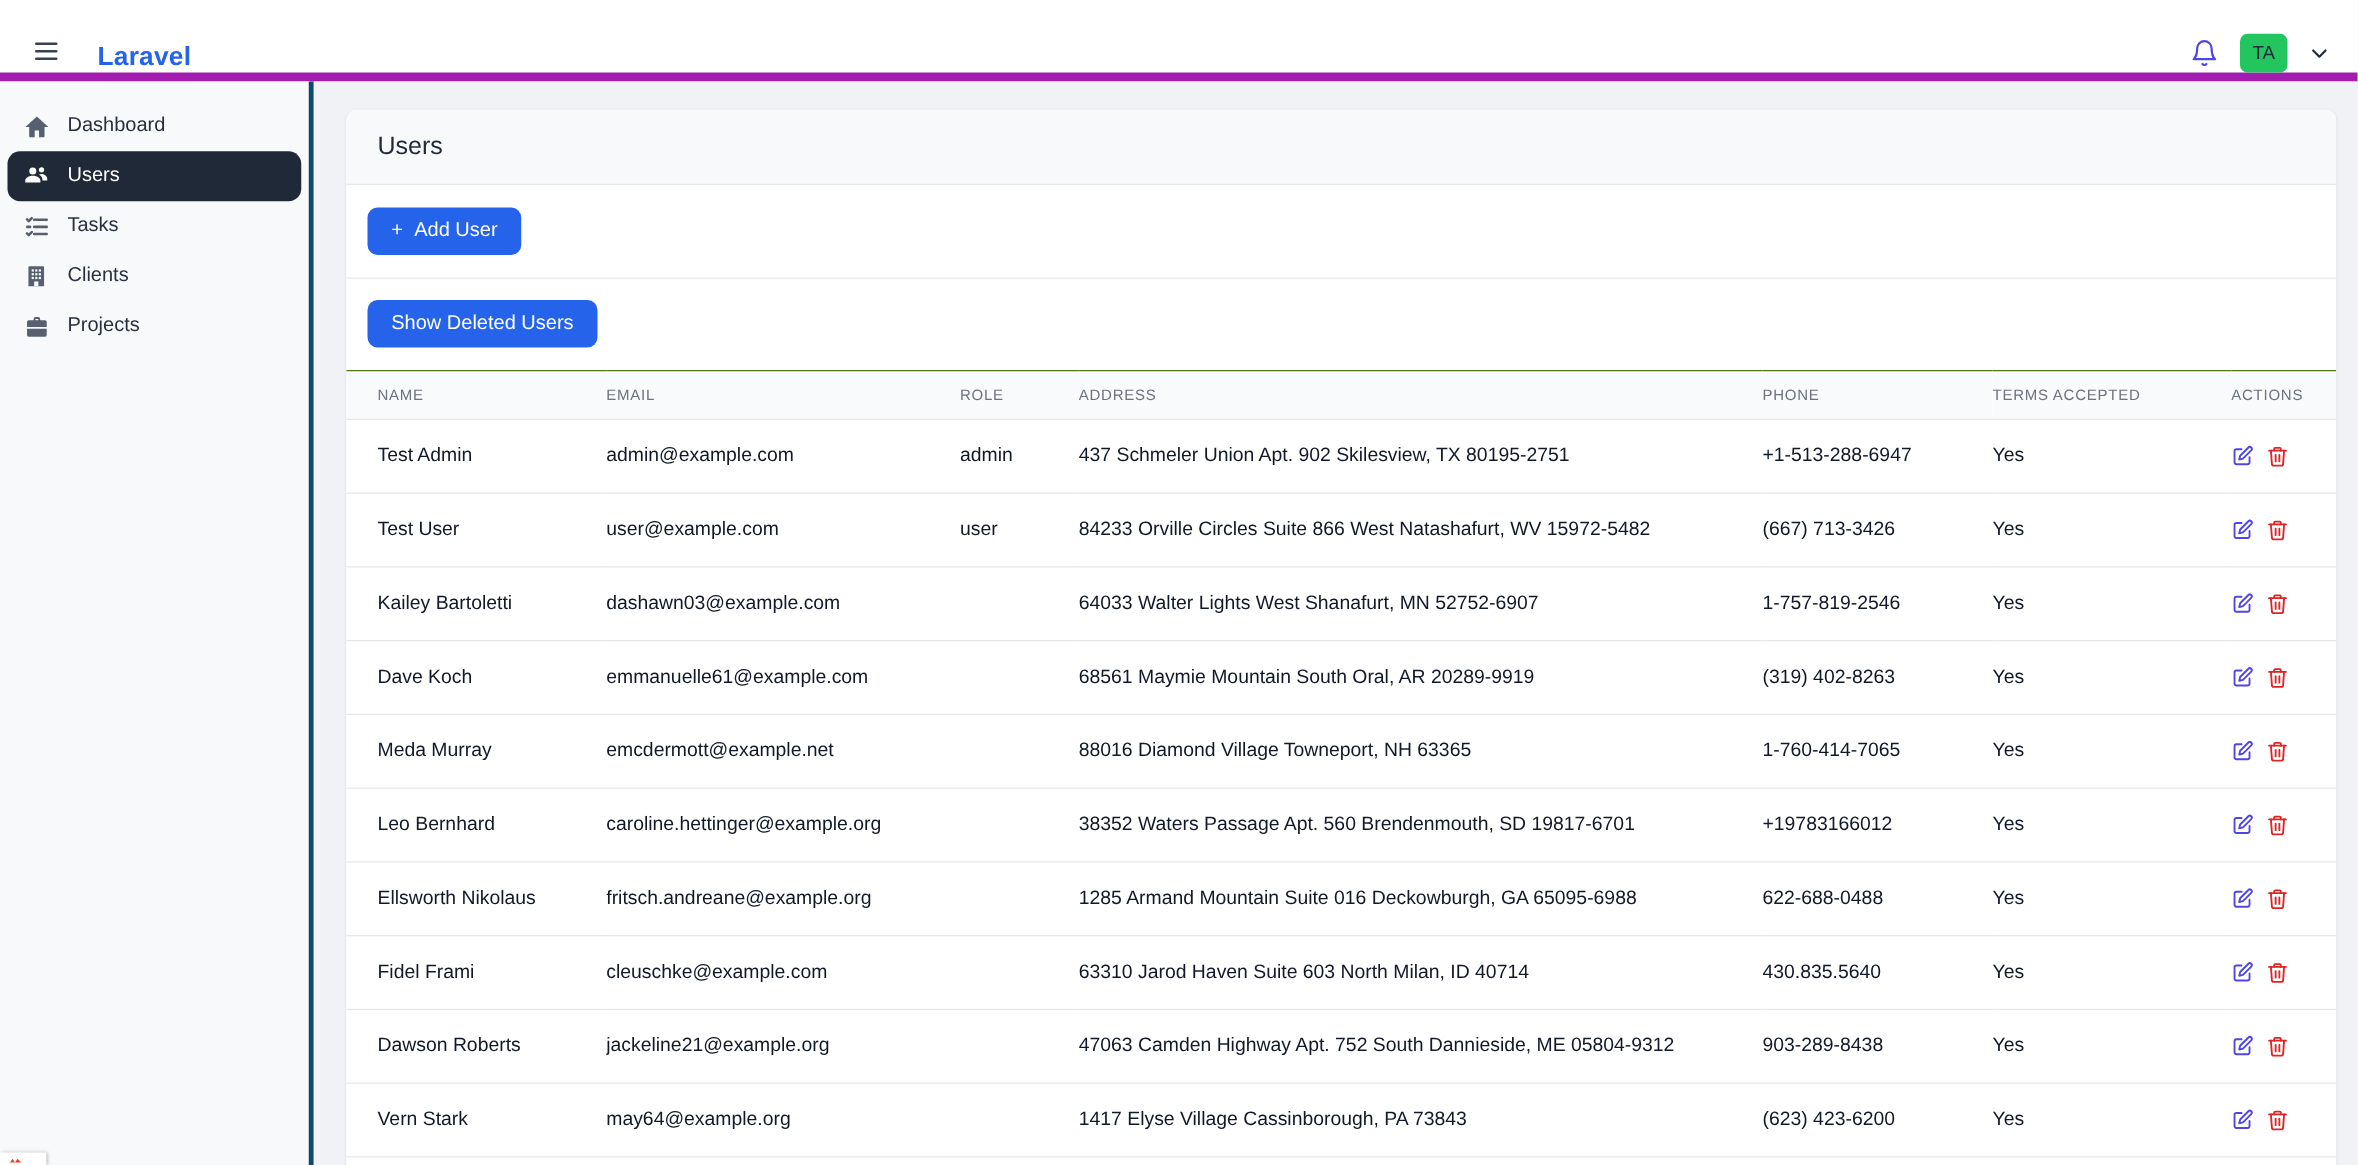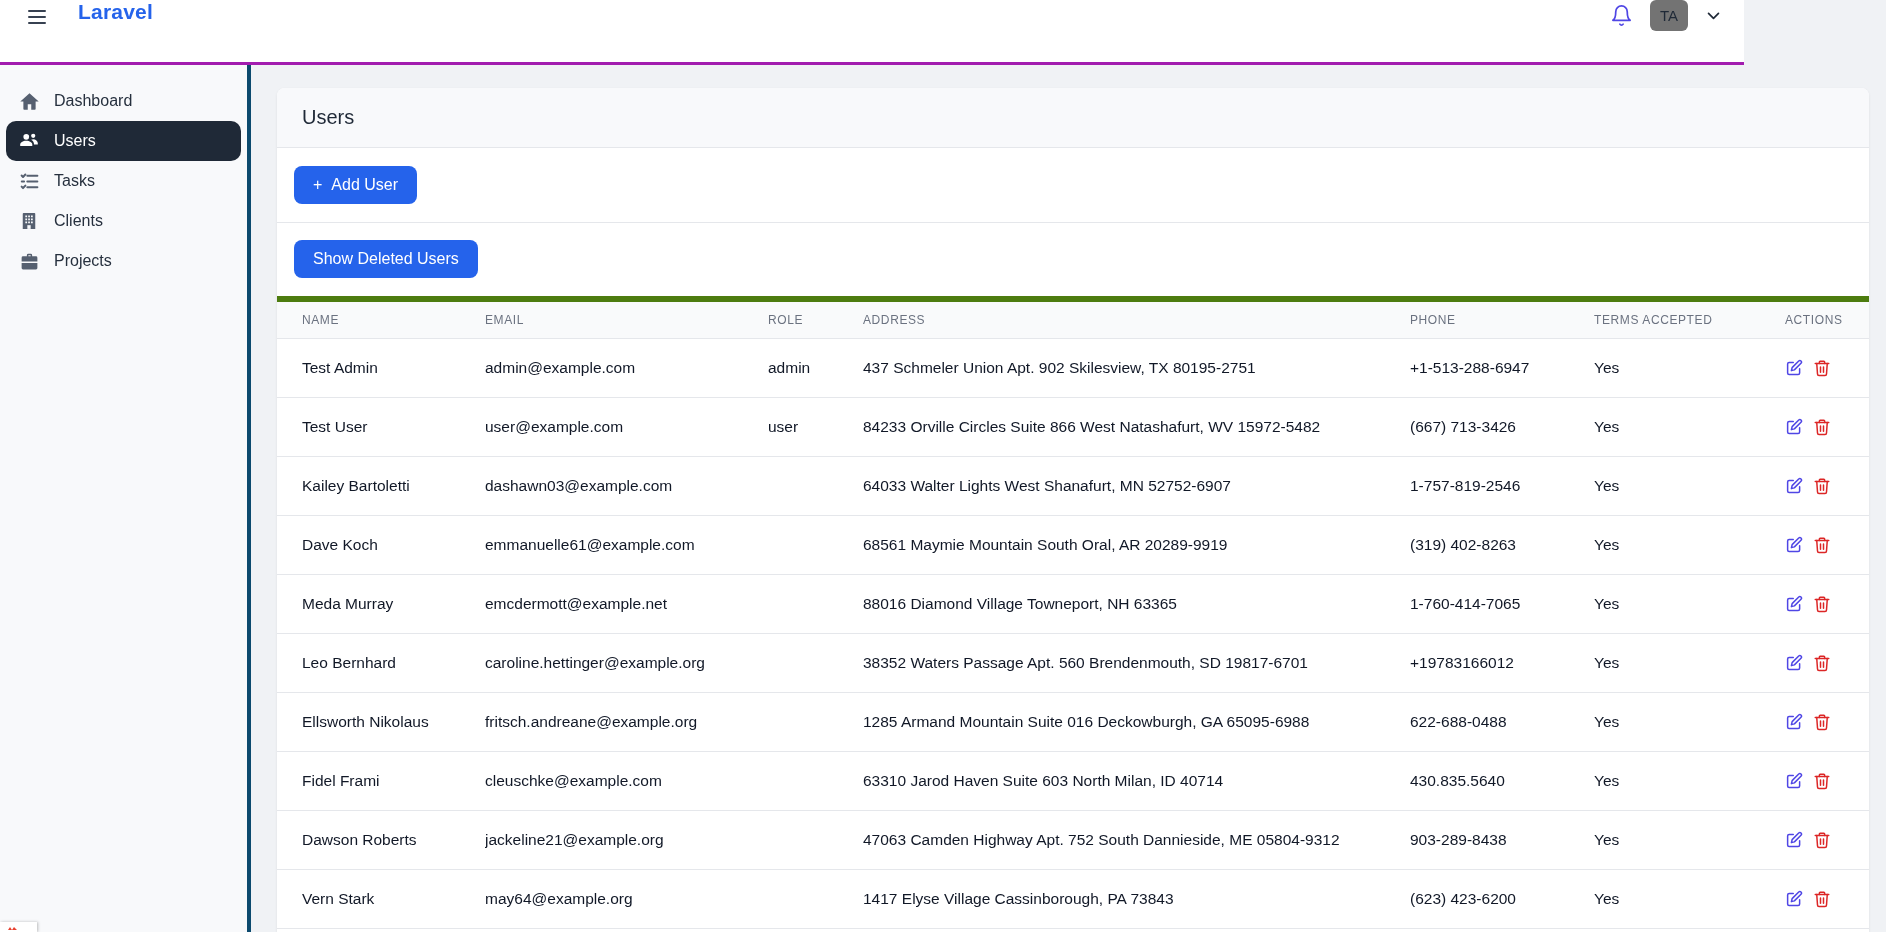--- a/index.html
+++ b/index.html
@@ -1,32 +1,32 @@
 <!DOCTYPE html>
 <html><head>
 <meta charset="utf-8">
 <style>
   * { margin:0; padding:0; box-sizing:border-box; }
   html,body { width:1886px; height:932px; overflow:hidden; background:#f0f2f5;
               font-family:"Liberation Sans", sans-serif; }
 
   
-  .topbar { position:absolute; top:0; left:0; width:1744px; height:65px;
-            background:#ffffff; border-bottom:3px solid #a21caf;
-            display:flex; align-items:flex-start; z-index:5; }
+  .topbar { position:absolute; top:0; left:0; width:1886px; height:65px;
+            background:#ffffff; border-bottom:7px solid #a21caf;
+            display:flex; align-items:flex-end; z-index:5; }
   .hamburger { margin-left:20px; width:34px; height:34px; display:flex;
                align-items:center; justify-content:center; cursor:pointer;
                background:none; border:none; }
   .brand { margin-left:24px; font-size:21px; font-weight:700; color:#2563eb;
            text-decoration:none; letter-spacing:.2px; }
   .topbar-right { margin-left:auto; margin-right:22px; display:flex;
                   align-items:center; gap:17px; }
   .icon-btn { background:none; border:none; cursor:pointer; display:flex;
               align-items:center; }
-  .avatar-chip { width:38px; height:31px; background:#737373; border-radius:6px;
+  .avatar-chip { width:38px; height:31px; background:#22c55e; border-radius:6px;
                  display:flex; align-items:center; justify-content:center;
                  font-size:15px; color:#1f2937; border:none; cursor:pointer; }
 
   
   .sidebar { position:absolute; top:65px; left:0; bottom:0; width:251px;
              background:#f8f9fb; border-right:4px solid #0c4a6e; padding-top:16px; }
   .nav-item { height:40px; margin:0 6px; border-radius:10px; display:flex;
               align-items:center; padding-left:12px; gap:14px; cursor:pointer;
               color:#26303e; font-size:16px; }
   .nav-item .nav-ico { width:22px; height:22px; display:flex; align-items:center;
@@ -48,21 +48,21 @@
   .band-show { padding:17px 0 18px 17px; }
   .btn-blue { background:#2563eb; color:#ffffff; border:none; border-radius:8px;
               height:38px; padding:0 19px; font-size:16px; font-weight:500;
               cursor:pointer; display:inline-flex; align-items:center; gap:9px;
               font-family:"Liberation Sans", sans-serif; }
 
   
   table.users { width:100%; border-collapse:collapse; table-layout:fixed; }
   th, td { text-align:left; padding:0 12px 0 0; overflow:hidden; white-space:nowrap; }
   th:first-child, td:first-child { padding-left:25px; }
-  th { height:39px; background:#f9fafb; border-top:6px solid #4d7c0f;
+  th { height:39px; background:#f9fafb; border-top:1px solid #4d7c0f;
        border-bottom:1px solid #e5e7eb; font-size:12px; font-weight:500;
        color:#6b7280; letter-spacing:.6px; }
   td { height:58px; border-bottom:1px solid #e5e7eb; font-size:15.5px;
        color:#111827; }
   .actions-cell { display:flex; align-items:center; gap:10px; height:58px; }
   .action-btn { background:none; border:none; cursor:pointer; display:flex;
                 align-items:center; padding:0; }
 
   
   .debugbar { position:absolute; left:0; bottom:0; width:37px; height:10px;

